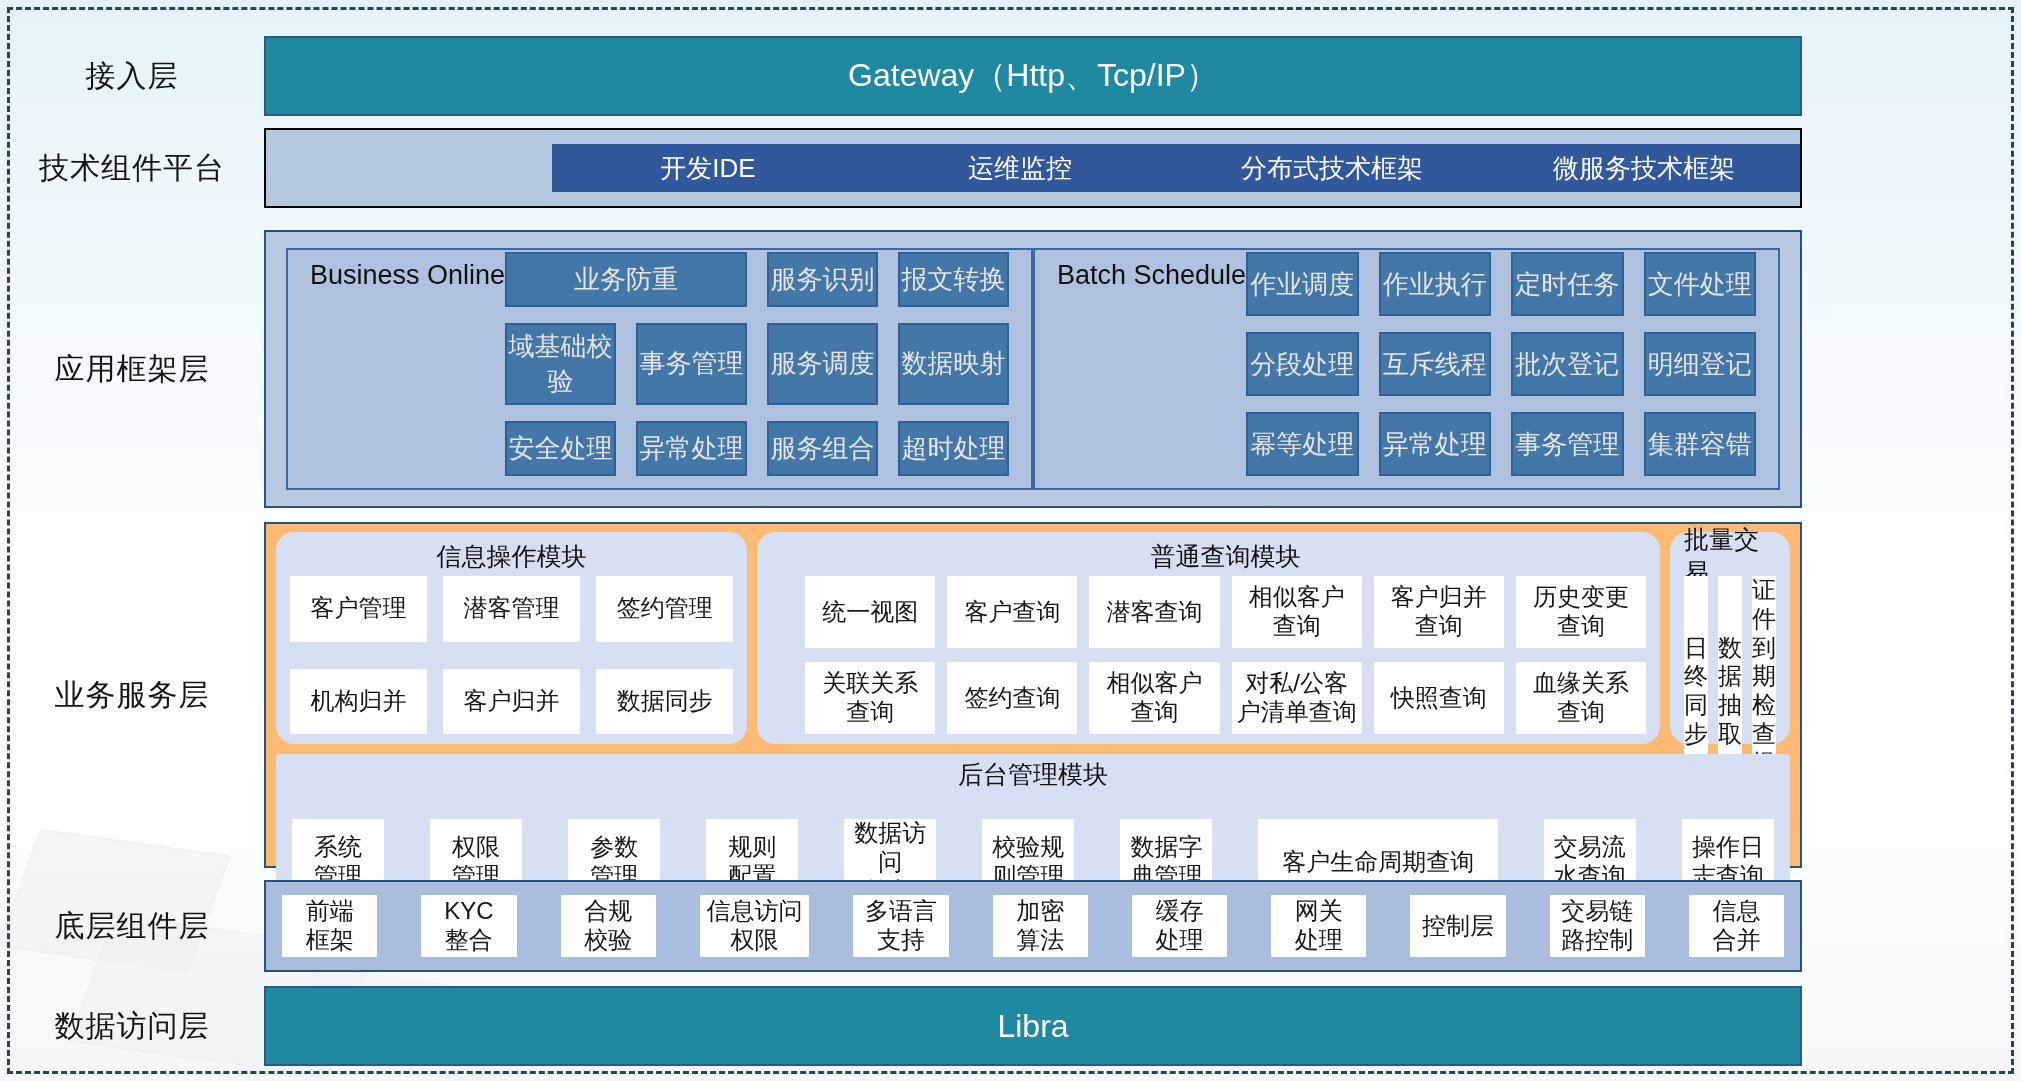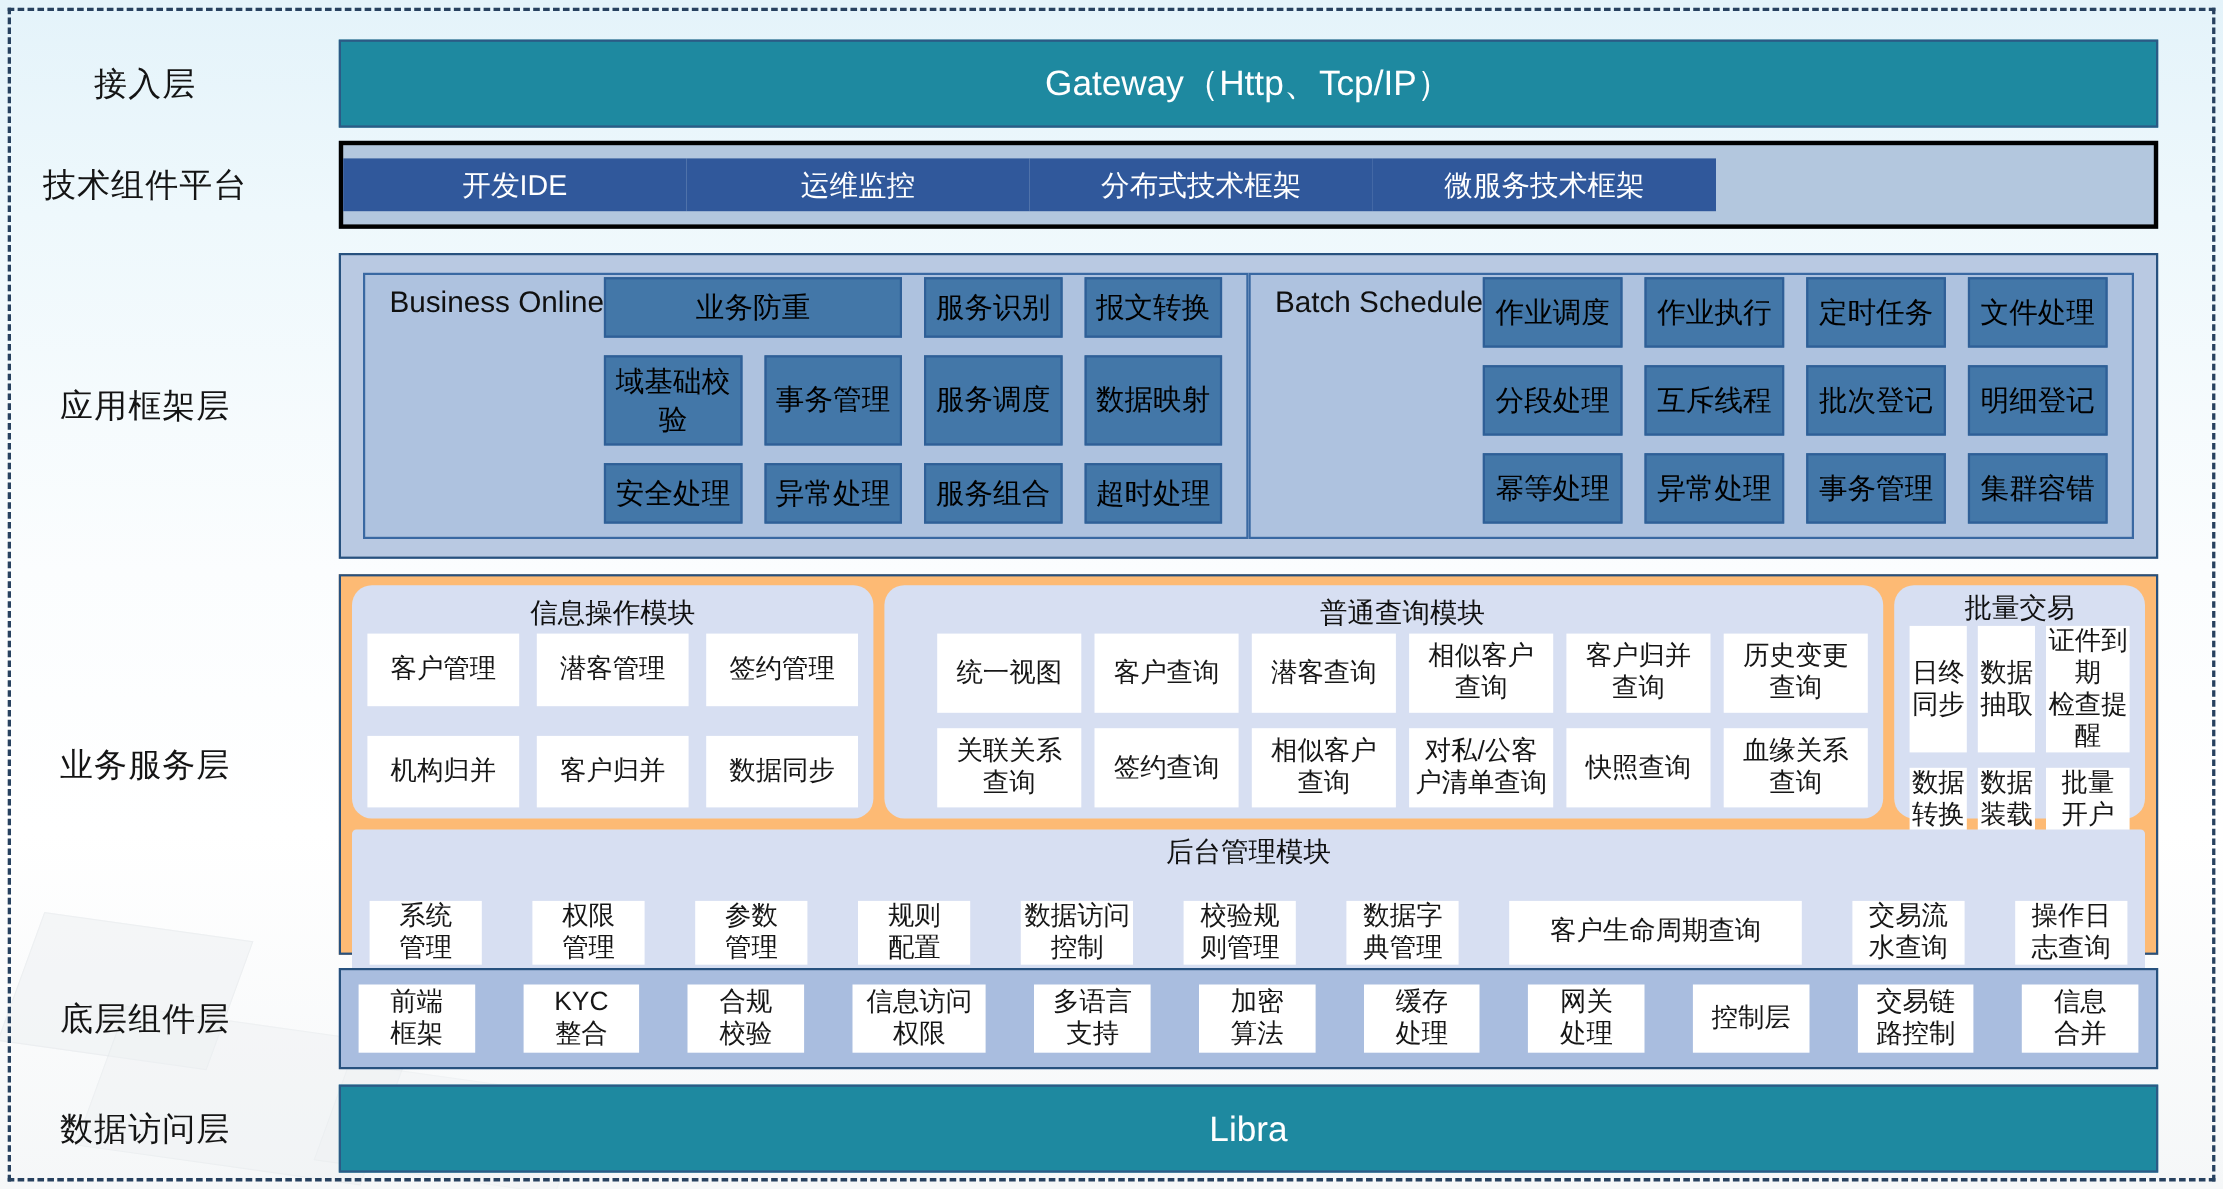--- a/index.html
+++ b/index.html
@@ -17,53 +17,53 @@
   .cube1{left:18px;top:840px;width:190px;height:120px;}
   .cube2{left:90px;top:930px;width:260px;height:130px;opacity:.45;}
   .cube3{left:300px;top:980px;width:220px;height:90px;opacity:.35;}
 
   .stack{position:absolute;left:0;top:36px;width:2021px;z-index:2;}
   .row{display:flex;align-items:stretch;}
   .row-label{
     width:264px;flex:none;display:flex;align-items:center;justify-content:center;
     font-size:30px;color:#141414;letter-spacing:1px;
   }
-  .row-content{width:1654px;flex:none;position:relative;margin-left:44px;}
+  .row-content{width:1538px;flex:none;position:relative;}
 
   .gap12{height:12px;}.gap22{height:22px;}.gap14{height:14px;}
 
   
   .teal-bar{
     height:80px;background:#1e89a0;border:2px solid #2c5a85;box-sizing:border-box;
     display:flex;align-items:center;justify-content:center;color:#fff;font-size:32px;
   }
 
   
   .tech-band{
-    height:80px;background:#b3c7de;border:4px solid #000000;box-sizing:border-box;
-    display:flex;align-items:center;justify-content:flex-start;
+    height:80px;background:#b3c7de;border:2px solid #000000;box-sizing:border-box;
+    display:flex;align-items:center;justify-content:flex-end;
   }
   .navy-btn{
     width:312px;height:48px;background:#30589b;color:#fff;font-size:26px;
     display:flex;align-items:center;justify-content:center;
   }
 
   
   .framework-band{
     height:278px;background:#b9c9e2;border:2px solid #27517e;box-sizing:border-box;
     display:flex;justify-content:space-between;padding:16px 20px;
   }
   .fw-panel{
     width:838px;box-sizing:border-box;background:#aec2df;border:2px solid #3968a2;
     display:flex;flex-direction:row;padding:2px 22px 12px 22px;
   }
   .fw-title{height:46px;display:flex;align-items:center;justify-content:center;font-size:27px;color:#101010;}
   .fw-grid{flex:1;display:grid;grid-template-columns:repeat(4,1fr);gap:16px 20px;}
   .steel-btn{
-    background:#4377a8;border:2px solid #2f5f97;box-sizing:border-box;color:#000000;font-size:26px;
+    background:#4377a8;border:2px solid #2f5f97;box-sizing:border-box;color:#e5e5e5;font-size:26px;
     display:flex;align-items:center;justify-content:center;min-height:48px;white-space:pre-line;text-align:center;
   }
 
   
   .services-band{
     height:346px;background:#fdba74;border:2px solid #27517e;box-sizing:border-box;
     display:flex;flex-direction:column;padding:8px 10px;gap:10px;
   }
   .modules-row{display:flex;gap:10px;height:212px;}
   .module{

